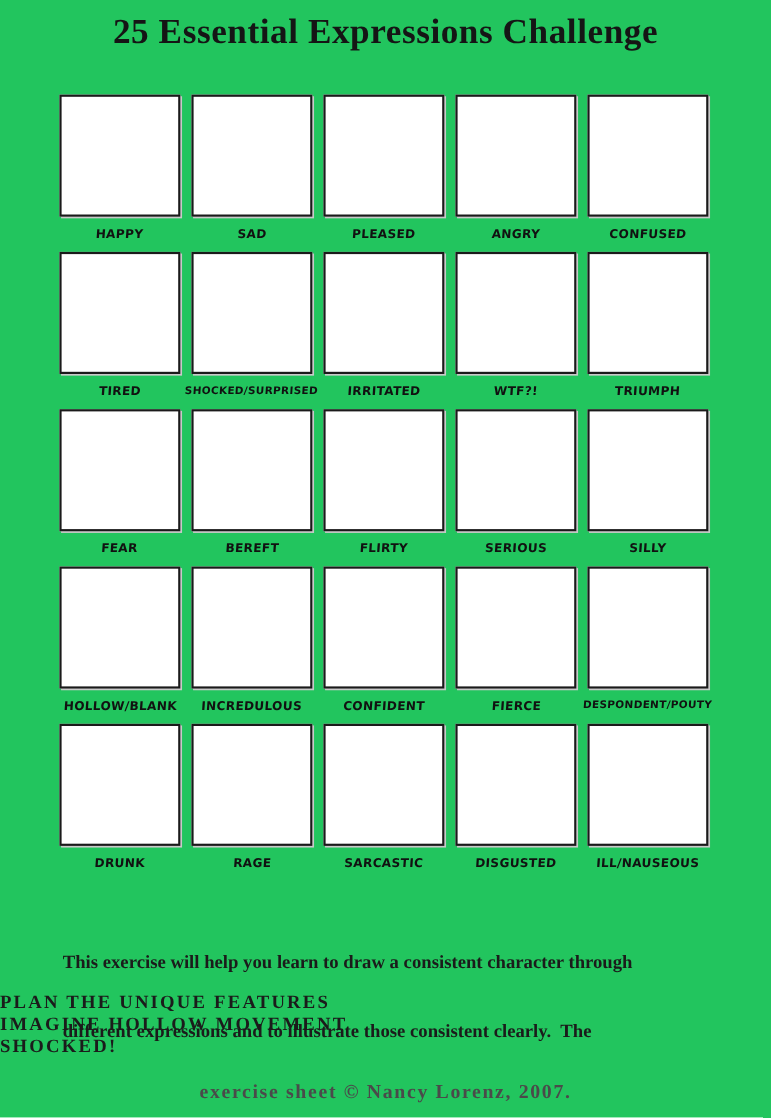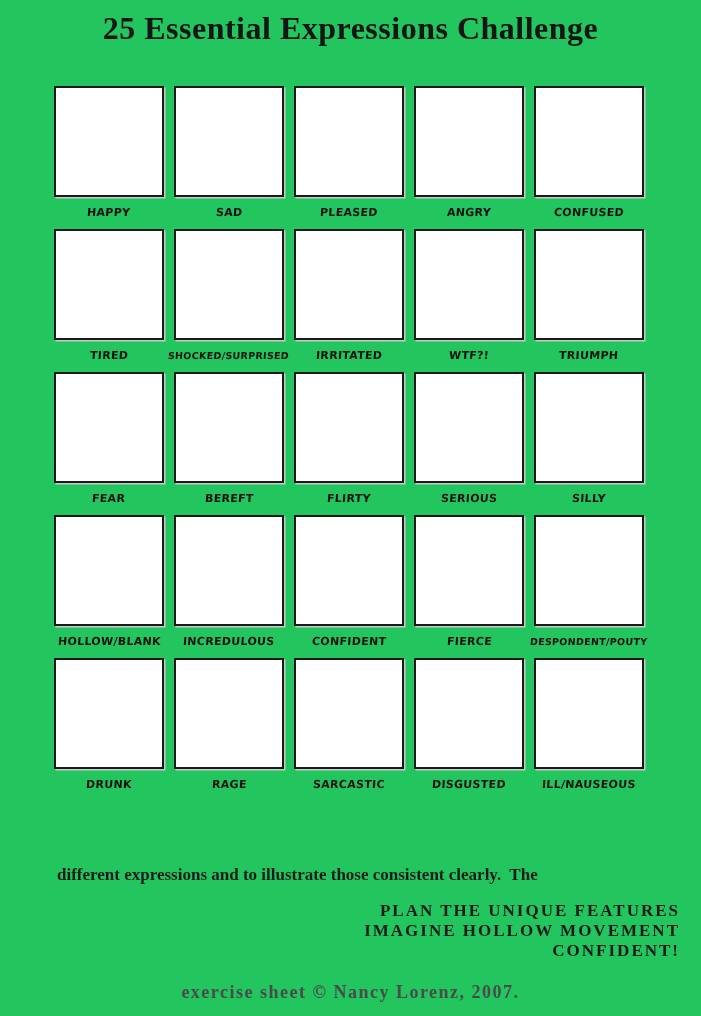--- a/index.html
+++ b/index.html
@@ -77,21 +77,21 @@
     font-weight: 700;
     line-height: 21px;
     color: #1b1b1b;
     white-space: pre-wrap;
   }
   .tips {
     position: absolute;
     left: 0;
     top: 901px;
     width: 680px;
-    text-align: right;
+    text-align: left;
     font-family: "Liberation Serif", serif;
     font-size: 17px;
     font-weight: 700;
     letter-spacing: 2px;
     line-height: 20px;
     color: #1b1b1b;
   }
   .credit {
     position: absolute;
     left: 0;
@@ -209,24 +209,25 @@
         <div class="box"></div>
         <div class="label">DISGUSTED</div>
       </div>
       <div class="cell">
         <div class="box"></div>
         <div class="label">ILL/NAUSEOUS</div>
       </div>
     </div>
 
   <div class="description">
+    <div>This exercise will help you learn to draw a consistent character through</div>
     <div>different expressions and to illustrate those consistent clearly.  The</div>
   </div>
 
   <div class="tips">
     <div>PLAN THE UNIQUE FEATURES</div>
     <div>IMAGINE HOLLOW MOVEMENT</div>
-    <div>CONFIDENT!</div>
+    <div>SHOCKED!</div>
   </div>
 
   <div class="credit">exercise sheet © Nancy Lorenz, 2007.</div>
 
 </div>
 
 </body></html>

